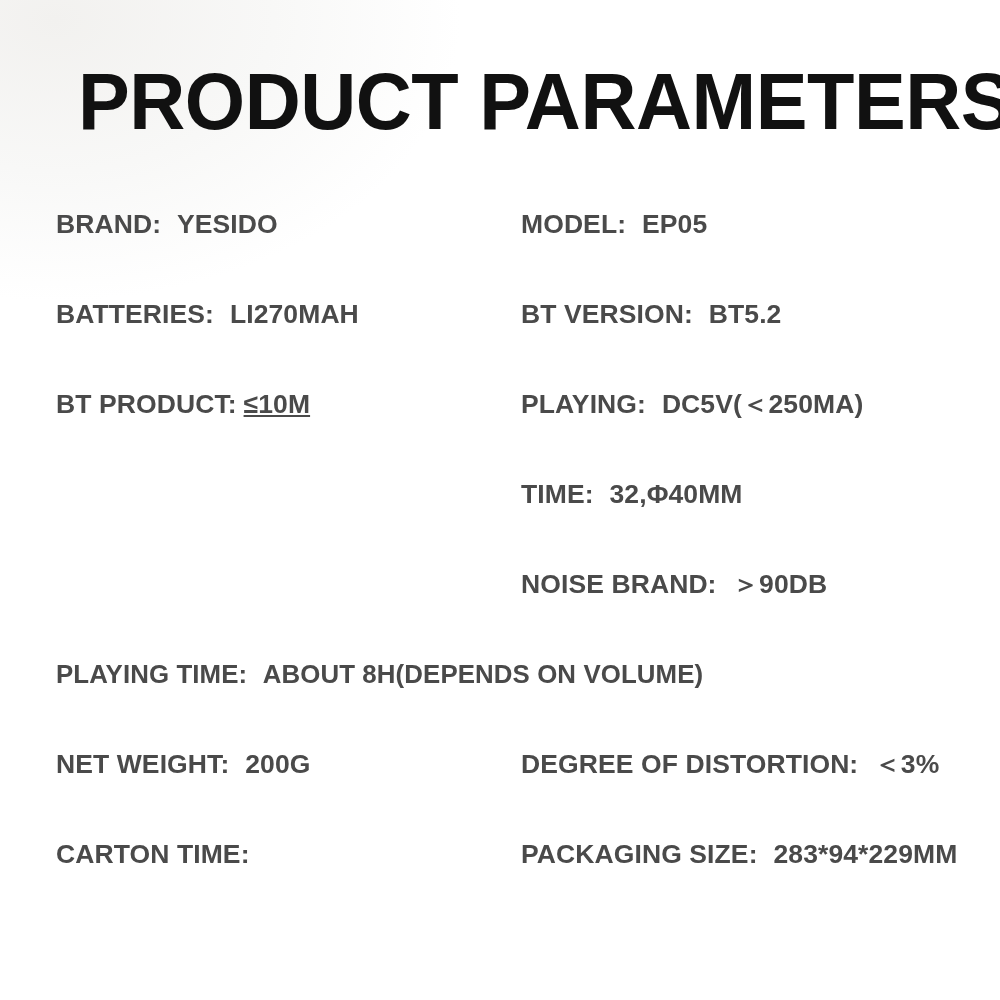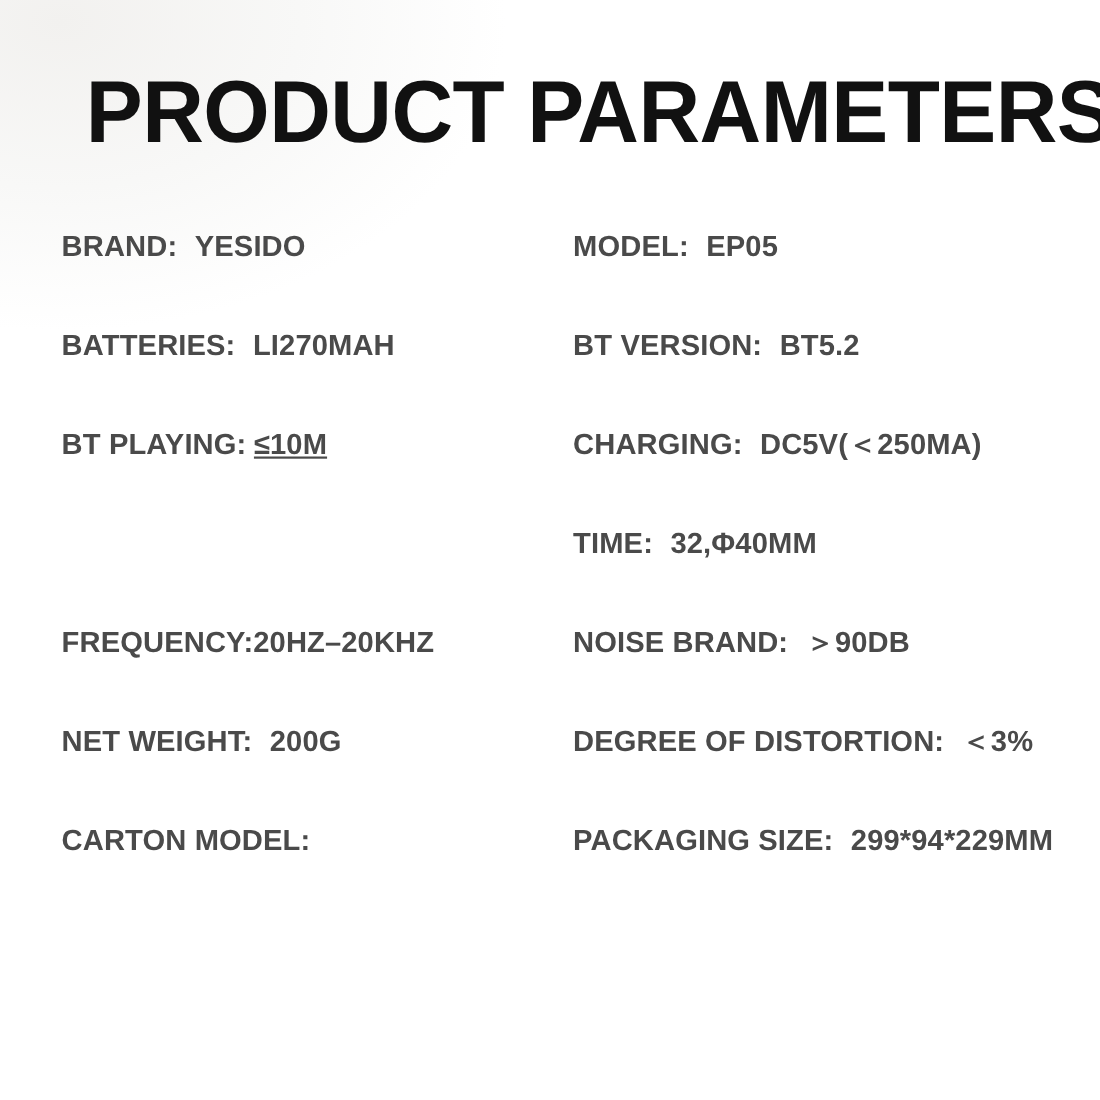--- a/index.html
+++ b/index.html
@@ -102,33 +102,35 @@
 
   <div class="param-row">
         <div class="param-cell col-left"><span class="param-label">BRAND:</span><span class="param-value gap-wide">YESIDO</span></div>
         <div class="param-cell col-right"><span class="param-label">MODEL:</span><span class="param-value gap-wide">EP05</span></div>
       </div>
       <div class="param-row">
         <div class="param-cell col-left"><span class="param-label">BATTERIES:</span><span class="param-value gap-wide">LI270MAH</span></div>
         <div class="param-cell col-right"><span class="param-label">BT VERSION:</span><span class="param-value gap-wide">BT5.2</span></div>
       </div>
       <div class="param-row">
-        <div class="param-cell col-left"><span class="param-label">BT PLAYING:</span><span class="param-value gap-tight">≤10M</span></div>
-        <div class="param-cell col-right"><span class="param-label">CHARGING:</span><span class="param-value gap-wide">DC5V(＜250MA)</span></div>
+        <div class="param-cell col-left"><span class="param-label">BT PRODUCT:</span><span class="param-value gap-tight">≤10M</span></div>
+        <div class="param-cell col-right"><span class="param-label">PLAYING:</span><span class="param-value gap-wide">DC5V(＜250MA)</span></div>
       </div>
       <div class="param-row">
         <div class="param-cell col-right"><span class="param-label">TIME:</span><span class="param-value gap-wide">32,Φ40MM</span></div>
       </div>
       <div class="param-row">
-        <div class="param-cell col-left"><span class="param-label">FREQUENCY:</span><span class="param-value gap-none">20HZ–20KHZ</span></div>
         <div class="param-cell col-right"><span class="param-label">NOISE BRAND:</span><span class="param-value gap-wide">＞90DB</span></div>
+      </div>
+      <div class="param-row">
+        <div class="param-cell col-wide"><span class="param-label">PLAYING TIME:</span><span class="param-value gap-wide">ABOUT 8H(DEPENDS ON VOLUME)</span></div>
       </div>
       <div class="param-row">
         <div class="param-cell col-left"><span class="param-label">NET WEIGHT:</span><span class="param-value gap-wide">200G</span></div>
         <div class="param-cell col-right"><span class="param-label">DEGREE OF DISTORTION:</span><span class="param-value gap-wide">＜3%</span></div>
       </div>
       <div class="param-row">
-        <div class="param-cell col-left"><span class="param-label">CARTON MODEL:</span><span class="param-value gap-none"></span></div>
-        <div class="param-cell col-right"><span class="param-label">PACKAGING SIZE:</span><span class="param-value gap-wide">299*94*229MM</span></div>
+        <div class="param-cell col-left"><span class="param-label">CARTON TIME:</span><span class="param-value gap-none"></span></div>
+        <div class="param-cell col-right"><span class="param-label">PACKAGING SIZE:</span><span class="param-value gap-wide">283*94*229MM</span></div>
       </div>
     </div>
 
 </div>
 
 </body></html>

